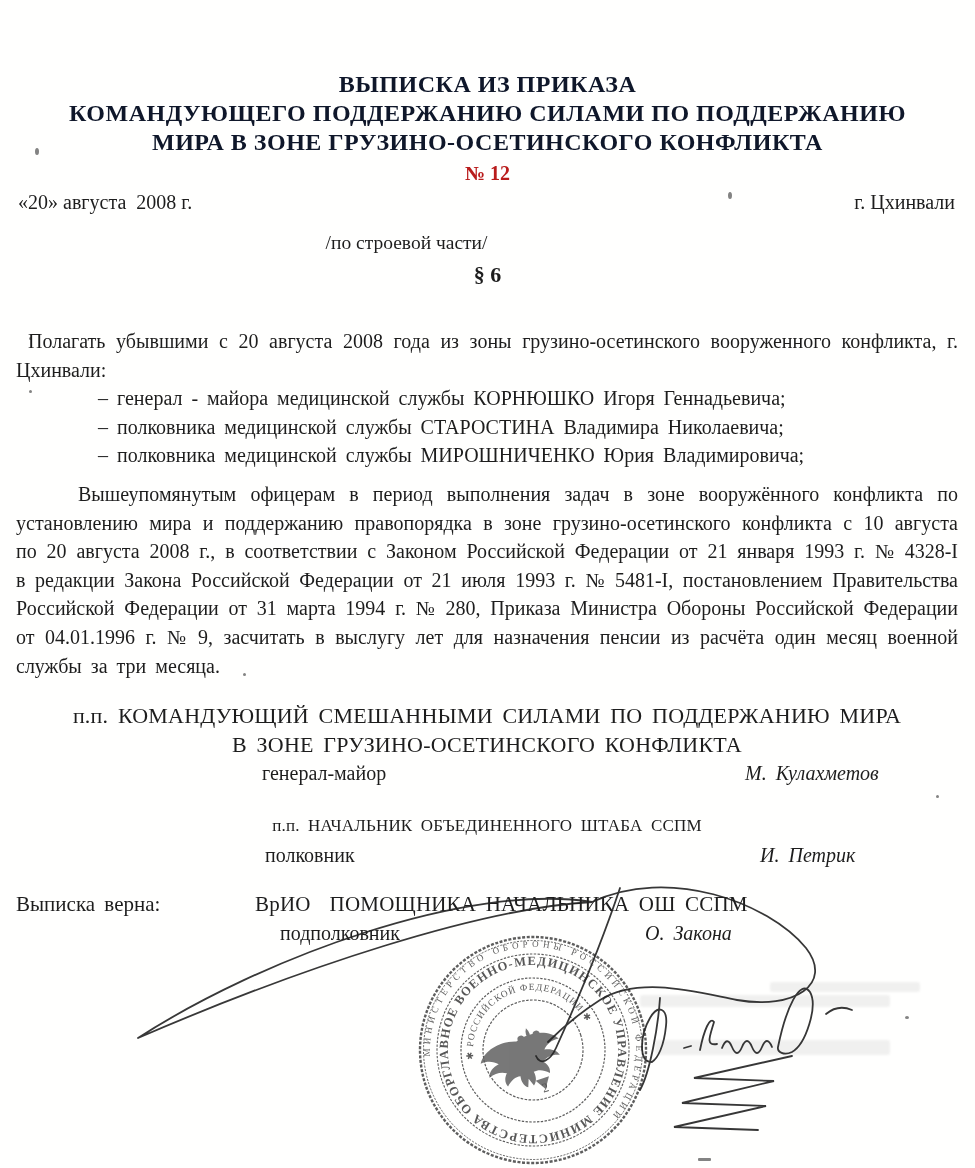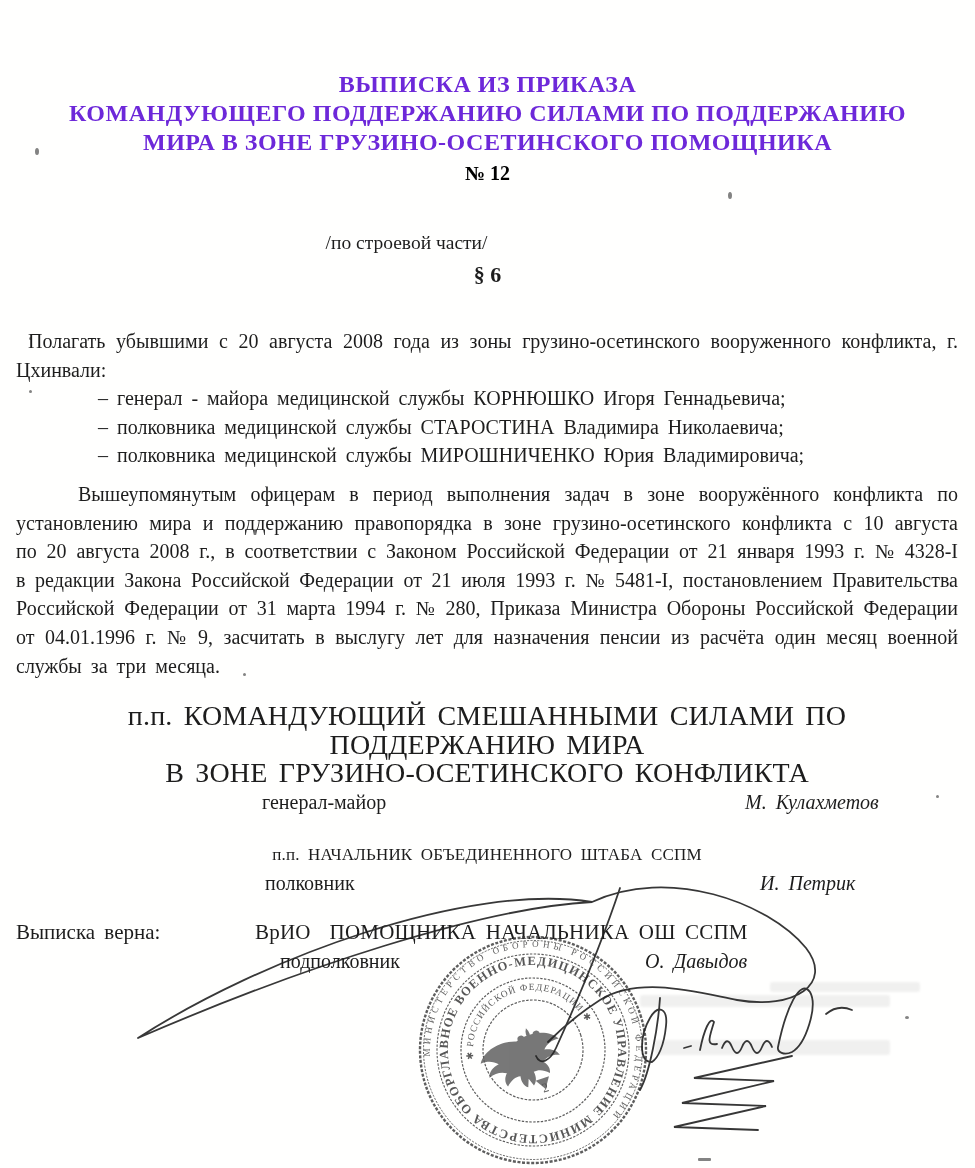--- a/index.html
+++ b/index.html
@@ -6,34 +6,34 @@
   .page{
     position:relative;
     width:975px;height:1168px;
     background:#fffffe;
     overflow:hidden;
     font-family:"Liberation Serif","DejaVu Serif",serif;
     color:#1d1d1d;
   }
   
   .title-block{position:absolute;top:70px;left:0;width:975px;text-align:center;}
-  .title-line{font-weight:bold;font-size:24px;line-height:29px;letter-spacing:.5px;color:#6d28d9;}
-  .order-number{font-weight:bold;font-size:20px;line-height:26px;margin-top:3px;color:#000000;}
+  .title-line{font-weight:bold;font-size:24px;line-height:29px;letter-spacing:.5px;color:#0f172a;}
+  .order-number{font-weight:bold;font-size:20px;line-height:26px;margin-top:3px;color:#b91c1c;}
   .date-row{position:absolute;top:191px;left:18px;right:20px;display:flex;justify-content:space-between;font-size:20px;}
   .pre{white-space:pre-wrap;}
   .unit-note{position:absolute;top:232px;left:0;width:813px;text-align:center;font-size:19.5px;}
   .section-mark{position:absolute;top:262px;left:0;width:975px;text-align:center;font-size:22px;font-weight:bold;}
   
   .body-block{position:absolute;top:288px;left:16px;width:942px;font-size:20px;line-height:28.6px;word-spacing:4px;}
   .intro{text-align:justify;text-indent:12px;margin-top:39px;}
   .list-item{padding-left:82px;}
   .basis{padding-left:4px;}
   .para2{margin-top:10px;text-align:justify;text-indent:62px;}
   
-  .sig1{margin-top:22px;text-align:center;font-size:28px;line-height:28.5px;letter-spacing:.2px;}
+  .sig1{margin-top:22px;text-align:center;font-size:22px;line-height:28.5px;letter-spacing:.2px;}
   .sig2{margin-top:23px;text-align:center;font-size:17px;line-height:28.5px;letter-spacing:.2px;}
   .rank-row{position:relative;height:30px;font-size:20px;text-align:left;}
   .rank-row .rank{position:absolute;}
   .rank-row .name{position:absolute;font-style:italic;}
   .cert-row{position:relative;height:29px;margin-top:19px;font-size:21px;}
   .cert-label{position:absolute;left:0px;}
   .cert-title{position:absolute;left:239px;letter-spacing:.2px;}
   
   .stamp{position:absolute;left:413px;top:930px;width:240px;height:240px;}
   .ink-overlay{position:absolute;left:0;top:0;width:975px;height:1168px;pointer-events:none;}
@@ -41,24 +41,28 @@
   .speck{position:absolute;background:rgba(30,30,30,.55);border-radius:50%;}
 </style>
 </head>
 <body>
 
 <div class="page">
 
   <div class="title-block">
     <div class="title-line">ВЫПИСКА ИЗ ПРИКАЗА</div>
     <div class="title-line">КОМАНДУЮЩЕГО ПОДДЕРЖАНИЮ СИЛАМИ ПО ПОДДЕРЖАНИЮ</div>
-    <div class="title-line">МИРА В ЗОНЕ ГРУЗИНО-ОСЕТИНСКОГО ПОМОЩНИКА</div>
+    <div class="title-line">МИРА В ЗОНЕ ГРУЗИНО-ОСЕТИНСКОГО КОНФЛИКТА</div>
     <div class="order-number">№ 12</div>
   </div>
 
+  <div class="date-row">
+    <span class="pre">«20» августа  2008 г.</span>
+    <span>г. Цхинвали</span>
+  </div>
 
   <div class="unit-note">/по строевой части/</div>
   <div class="section-mark">§ 6</div>
 
   <div class="body-block">
     <div class="intro">Полагать убывшими с 20 августа 2008 года из зоны грузино-осетинского вооруженного конфликта, г. Цхинвали:</div>
     <div class="list-item">– генерал - майора медицинской службы КОРНЮШКО Игоря Геннадьевича;</div>
     <div class="list-item">– полковника медицинской службы СТАРОСТИНА Владимира Николаевича;</div>
     <div class="list-item">– полковника медицинской службы МИРОШНИЧЕНКО Юрия Владимировича;</div>
     <div class="para2">Вышеупомянутым офицерам в период выполнения задач в зоне вооружённого конфликта по установлению мира и поддержанию правопорядка в зоне грузино-осетинского конфликта с 10 августа по 20 августа 2008 г., в соответствии с Законом Российской Федерации от 21 января 1993 г. № 4328-I в редакции Закона Российской Федерации от 21 июля 1993 г. № 5481-I, постановлением Правительства Российской Федерации от 31 марта 1994 г. № 280, Приказа Министра Обороны Российской Федерации от 04.01.1996 г. № 9, засчитать в выслугу лет для назначения пенсии из расчёта один месяц военной службы за три месяца.</div>
@@ -79,21 +83,21 @@
       <span class="rank" style="left:249px;">полковник</span>
       <span class="name" style="left:744px;">И. Петрик</span>
     </div>
 
     <div class="cert-row">
       <span class="cert-label">Выписка верна:</span>
       <span class="cert-title pre">ВрИО  ПОМОЩНИКА НАЧАЛЬНИКА ОШ ССПМ</span>
     </div>
     <div class="rank-row">
       <span class="rank" style="left:264px;">подполковник</span>
-      <span class="name" style="left:629px;">О. Давыдов</span>
+      <span class="name" style="left:629px;">О. Закона</span>
     </div>
   </div>
 
   <svg class="stamp" viewBox="0 0 240 240">
     <g transform="rotate(-18 120 120)" fill="none" stroke="#3a3a3a" opacity="0.82">
       <circle cx="120" cy="120" r="113" stroke-width="2.4" stroke-dasharray="3 1.6"></circle>
       <circle cx="120" cy="120" r="109.5" stroke-width="0.9" stroke-dasharray="2 1.4"></circle>
       <circle cx="120" cy="120" r="96" stroke-width="1.1" stroke-dasharray="2.4 1.4"></circle>
       <circle cx="120" cy="120" r="72" stroke-width="1.2" stroke-dasharray="2.4 1.4"></circle>
       <circle cx="120" cy="120" r="50" stroke-width="1.2" stroke-dasharray="2.6 1.4"></circle>

